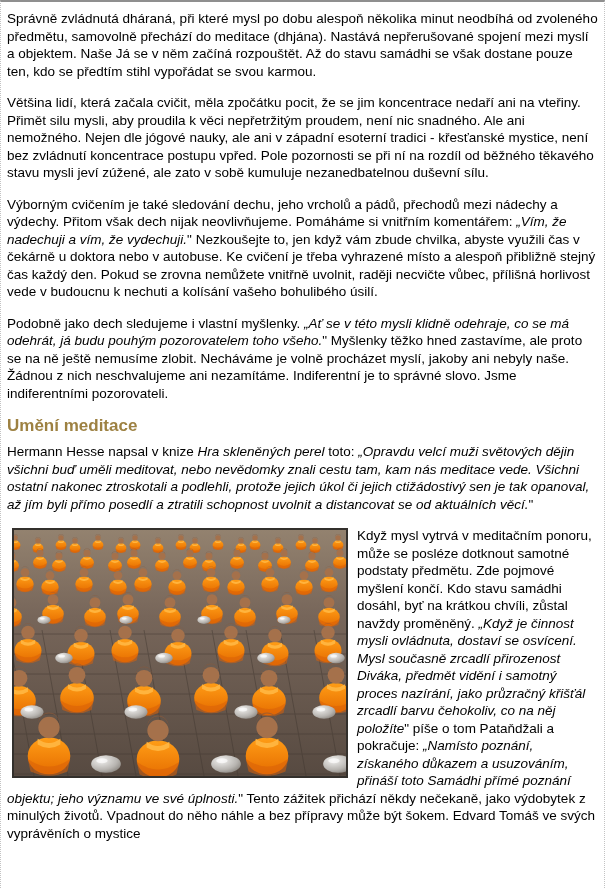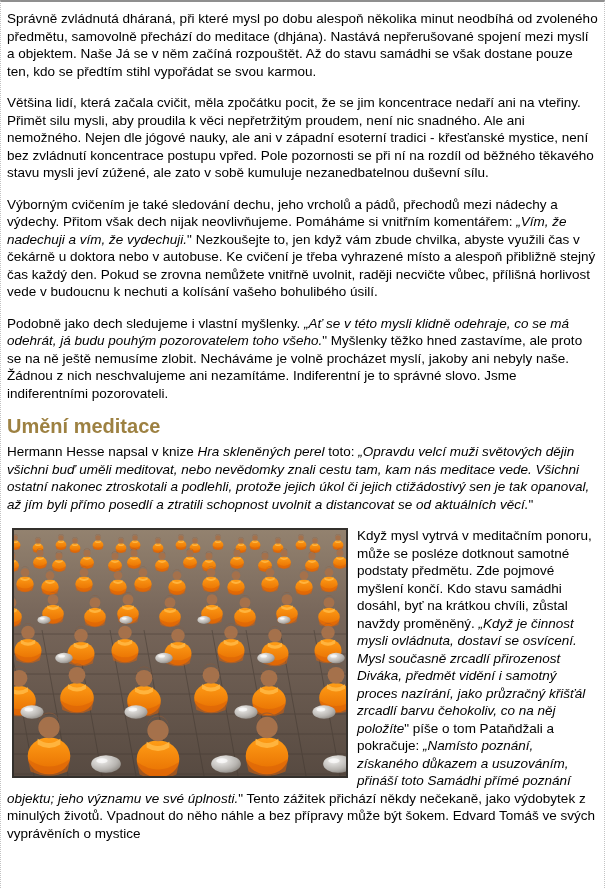--- a/index.html
+++ b/index.html
@@ -10,21 +10,21 @@
     border-top:2px solid #8f8f8f;
     border-left:1px dotted #c3c3c3;
     border-right:1px dotted #c3c3c3;
     padding:8px 6px 8px 6px;
     overflow:hidden;
     font-size:13.5px;
     line-height:17.5px;
   }
   p.para{margin:0 0 14px 0;}
   h2.section-heading{
-    font-size:20px;
+    font-size:17px;
     line-height:20px;
     margin:0 0 7px 0;
     font-weight:bold;
     color:#9d8142;
   }
   .photo-frame{
     float:left;
     width:332px;height:246px;
     border:2px solid #33302c;
     margin:1px 9px 4px 5px;

